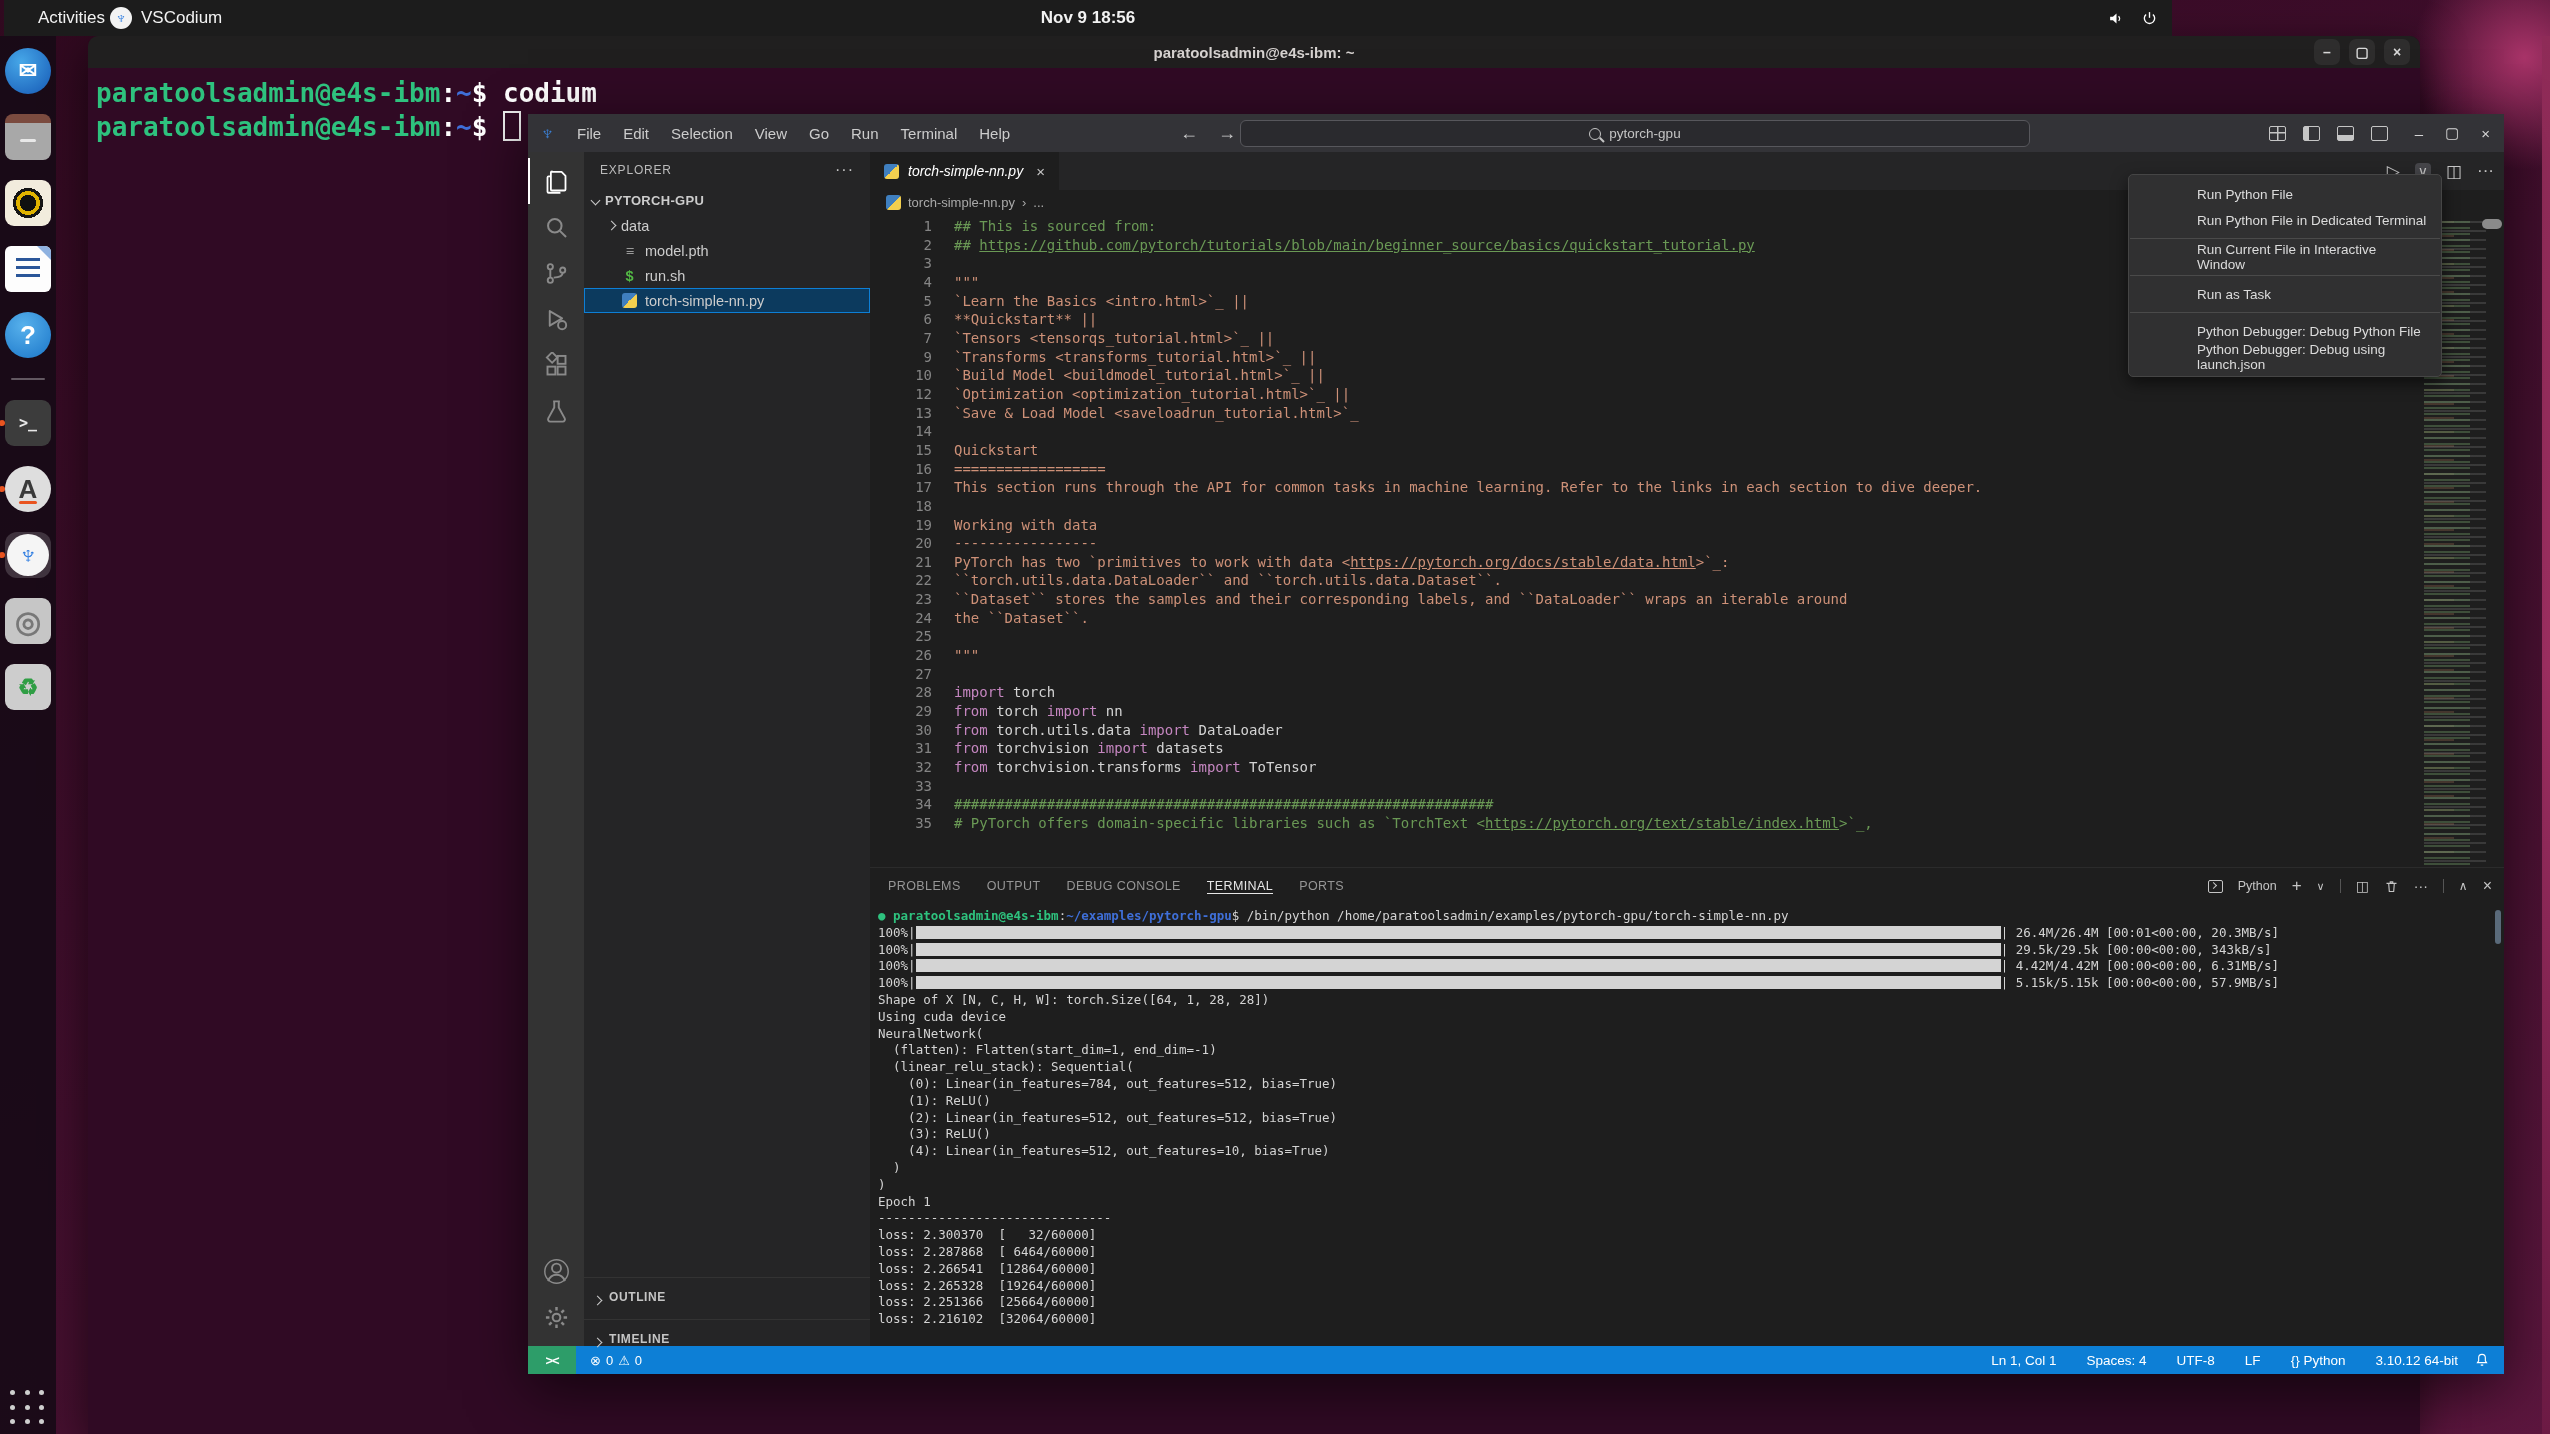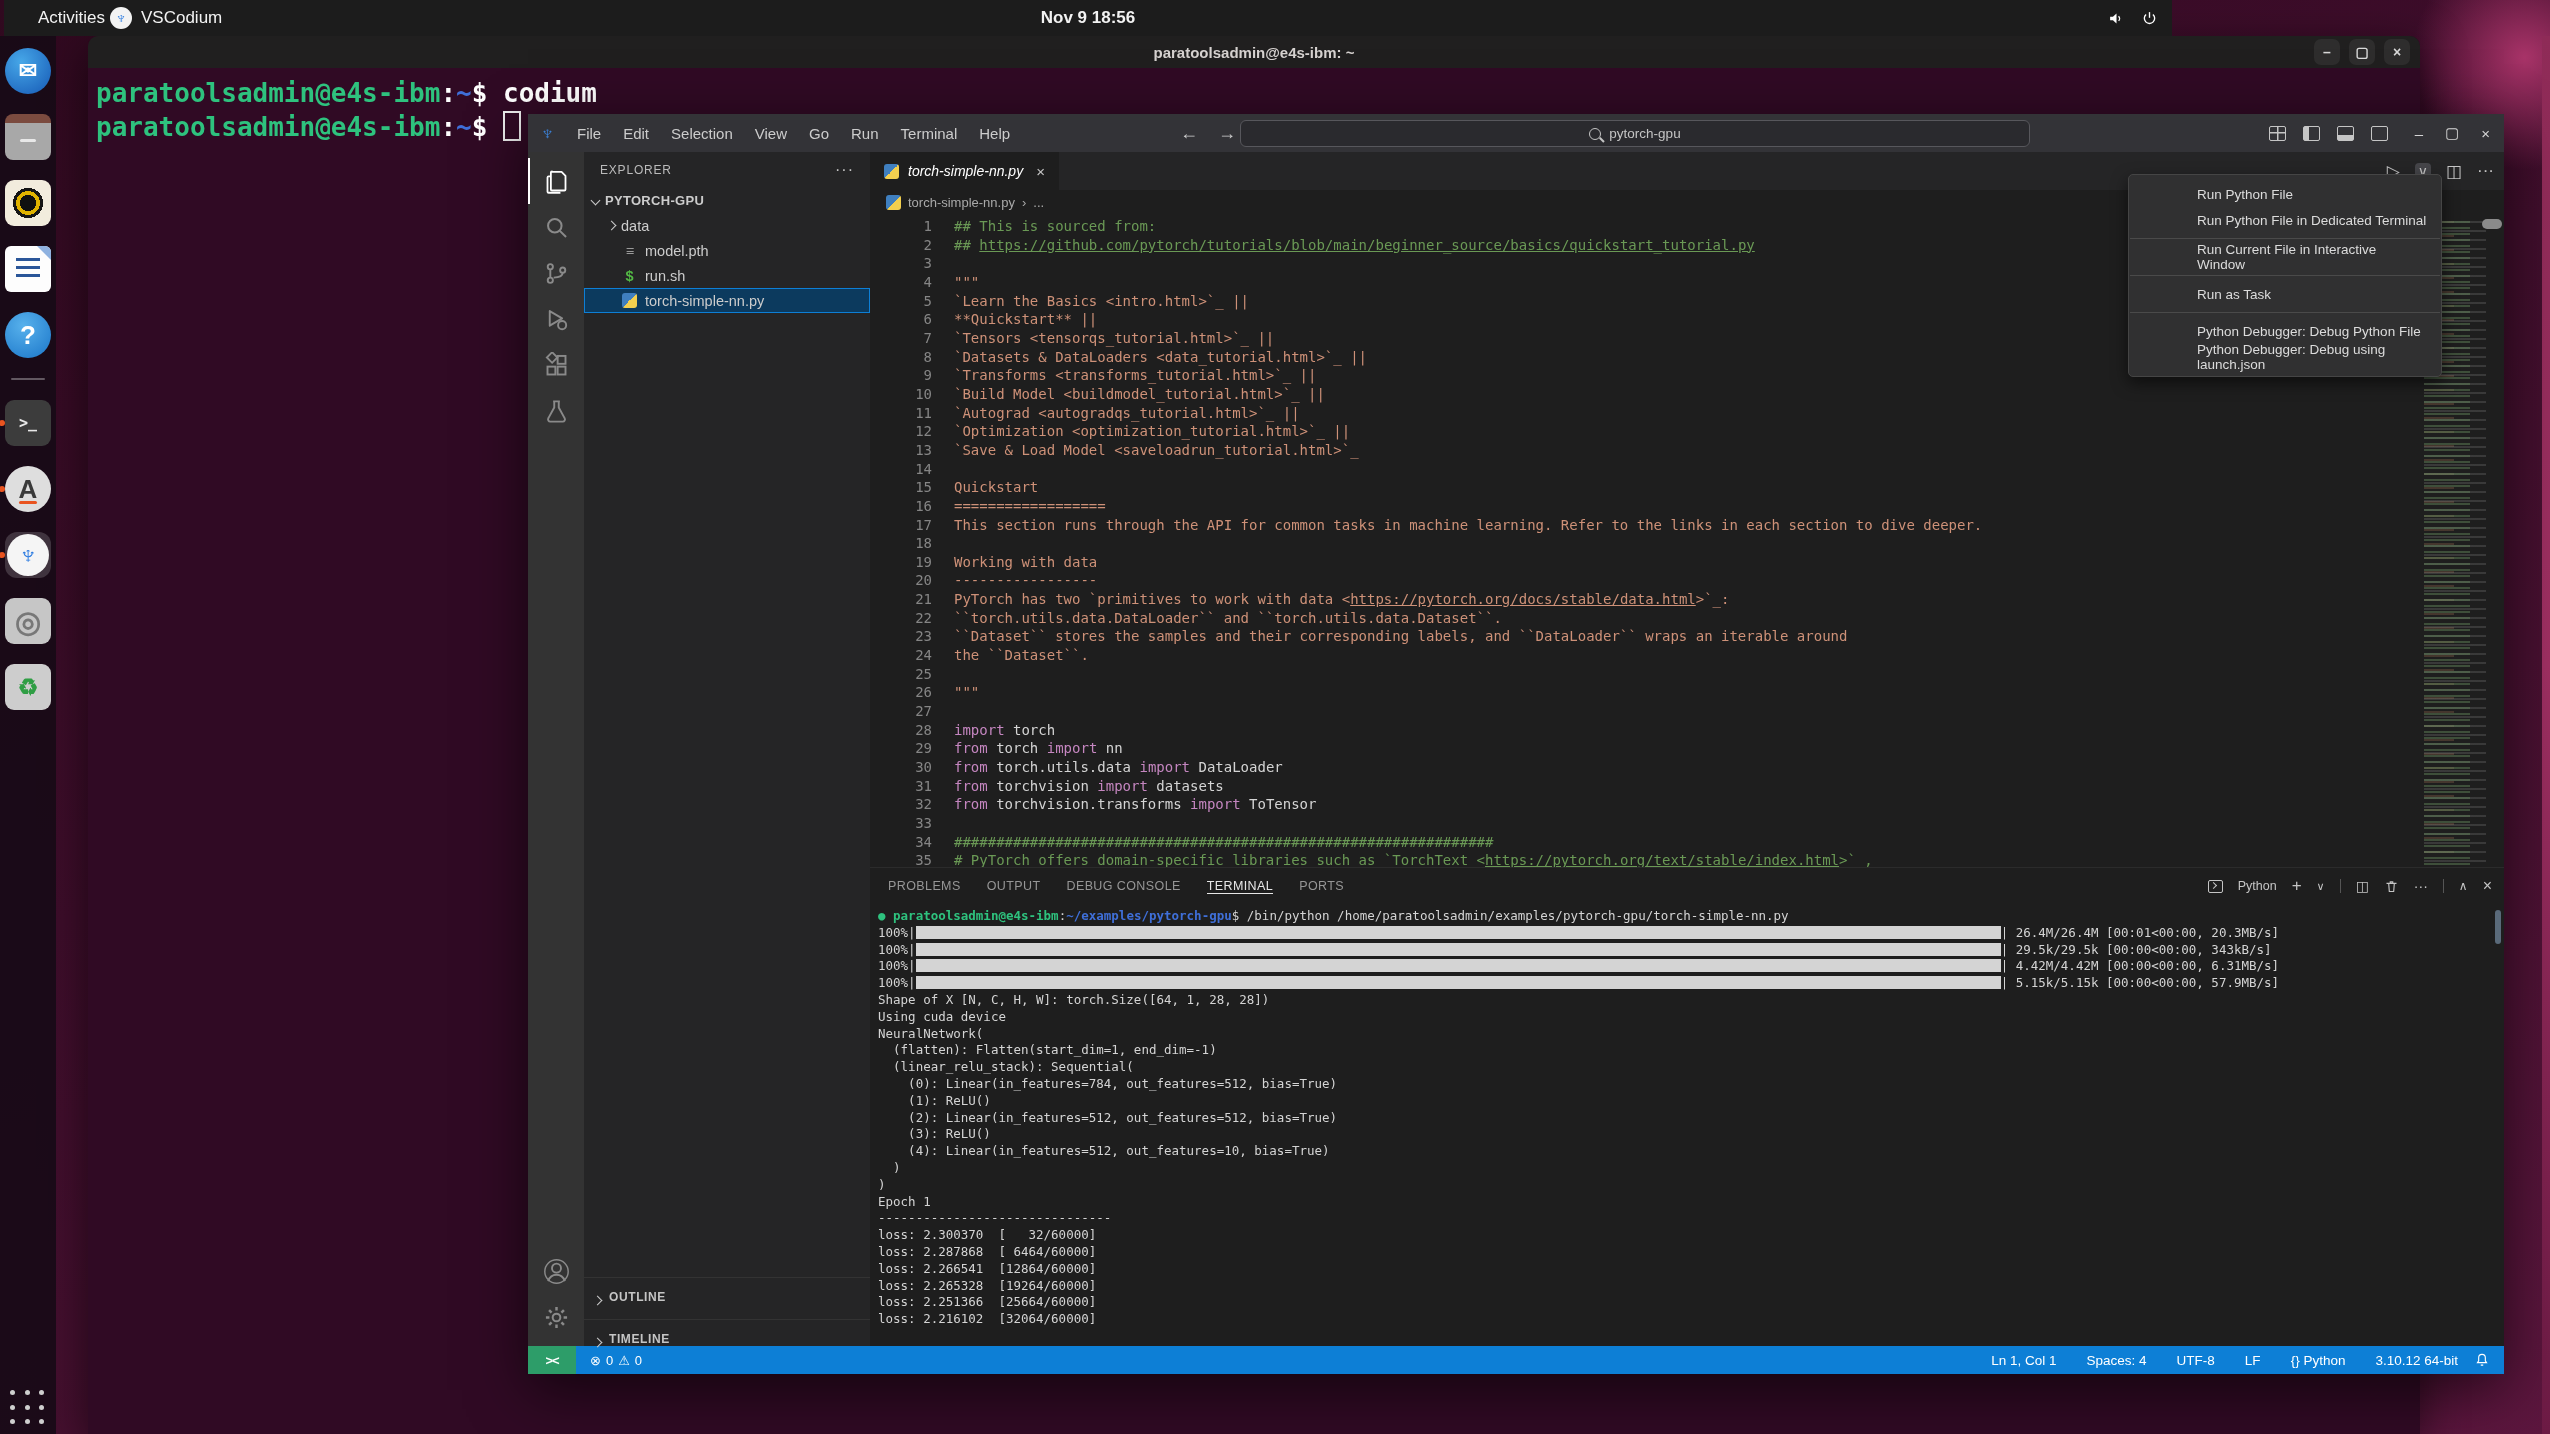--- a/index.html
+++ b/index.html
@@ -389,27 +389,25 @@
               <div class="cl"><span class="ln">3</span><span></span></div>
 
               <div class="cl"><span class="ln">4</span><span><span class="str">"""</span></span></div>
 
               <div class="cl"><span class="ln">5</span><span><span class="str">`Learn the Basics &lt;intro.html&gt;`_ ||</span></span></div>
 
               <div class="cl"><span class="ln">6</span><span><span class="str">**Quickstart** ||</span></span></div>
 
               <div class="cl"><span class="ln">7</span><span><span class="str">`Tensors &lt;tensorqs_tutorial.html&gt;`_ ||</span></span></div>
 
-              <div class="cl"><span class="ln">8</span><span><span class="str">`Datasets &amp; DataLoaders &lt;data_tutorial.html&gt;`_ ||</span></span></div>
 
               <div class="cl"><span class="ln">9</span><span><span class="str">`Transforms &lt;transforms_tutorial.html&gt;`_ ||</span></span></div>
 
               <div class="cl"><span class="ln">10</span><span><span class="str">`Build Model &lt;buildmodel_tutorial.html&gt;`_ ||</span></span></div>
 
-              <div class="cl"><span class="ln">11</span><span><span class="str">`Autograd &lt;autogradqs_tutorial.html&gt;`_ ||</span></span></div>
 
               <div class="cl"><span class="ln">12</span><span><span class="str">`Optimization &lt;optimization_tutorial.html&gt;`_ ||</span></span></div>
 
               <div class="cl"><span class="ln">13</span><span><span class="str">`Save &amp; Load Model &lt;saveloadrun_tutorial.html&gt;`_</span></span></div>
 
               <div class="cl"><span class="ln">14</span><span></span></div>
 
               <div class="cl"><span class="ln">15</span><span><span class="str">Quickstart</span></span></div>
 
               <div class="cl"><span class="ln">16</span><span><span class="str">==================</span></span></div>

